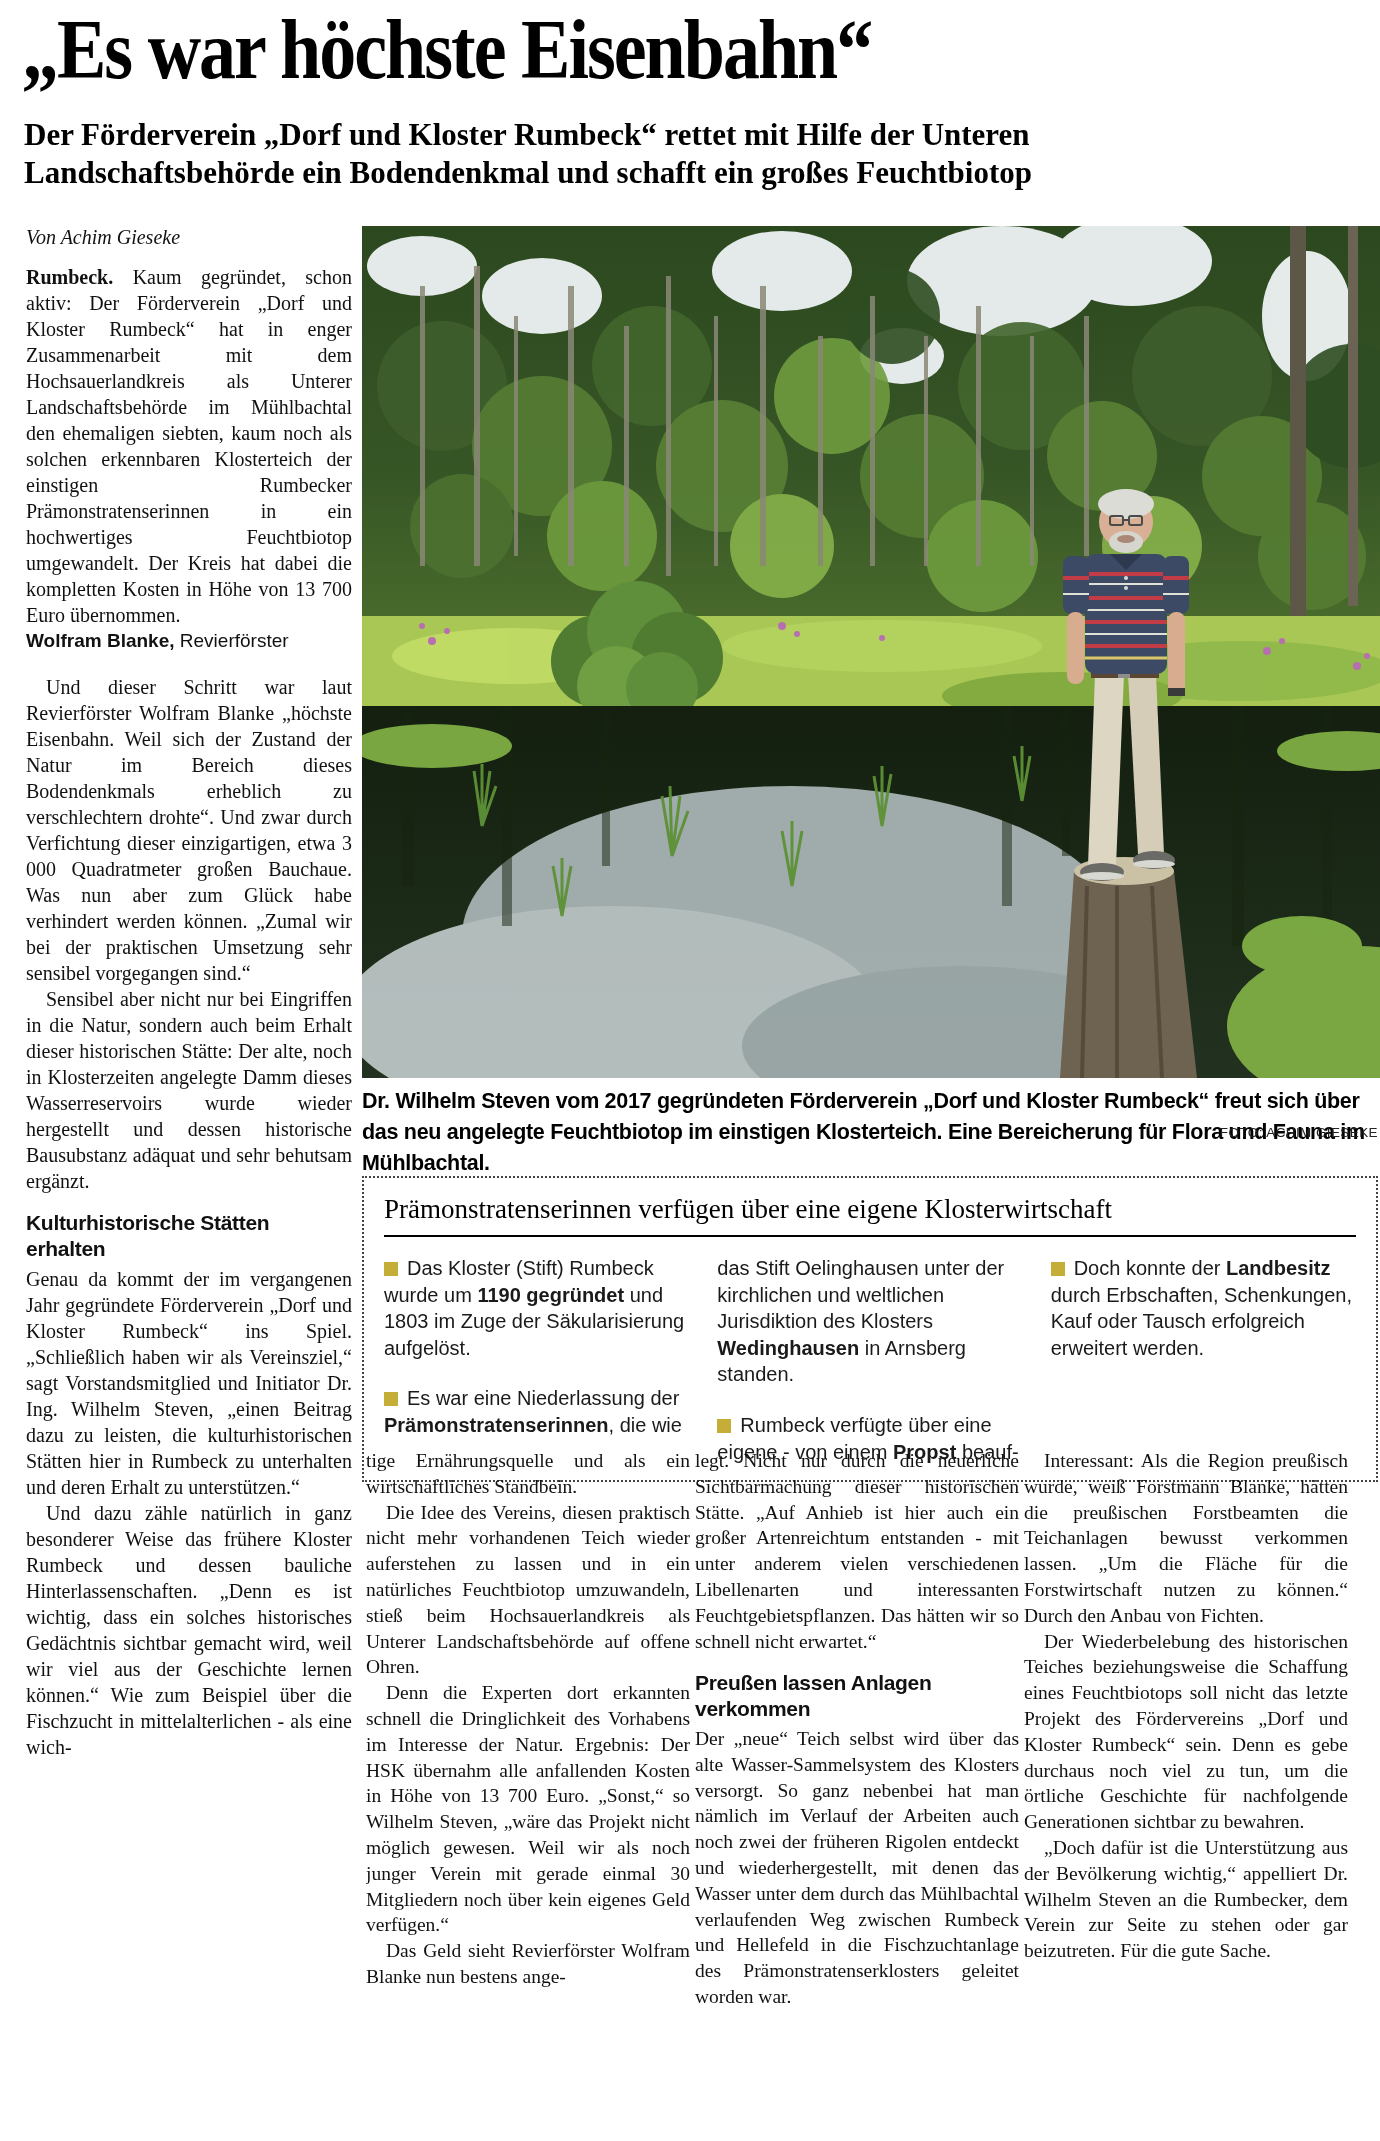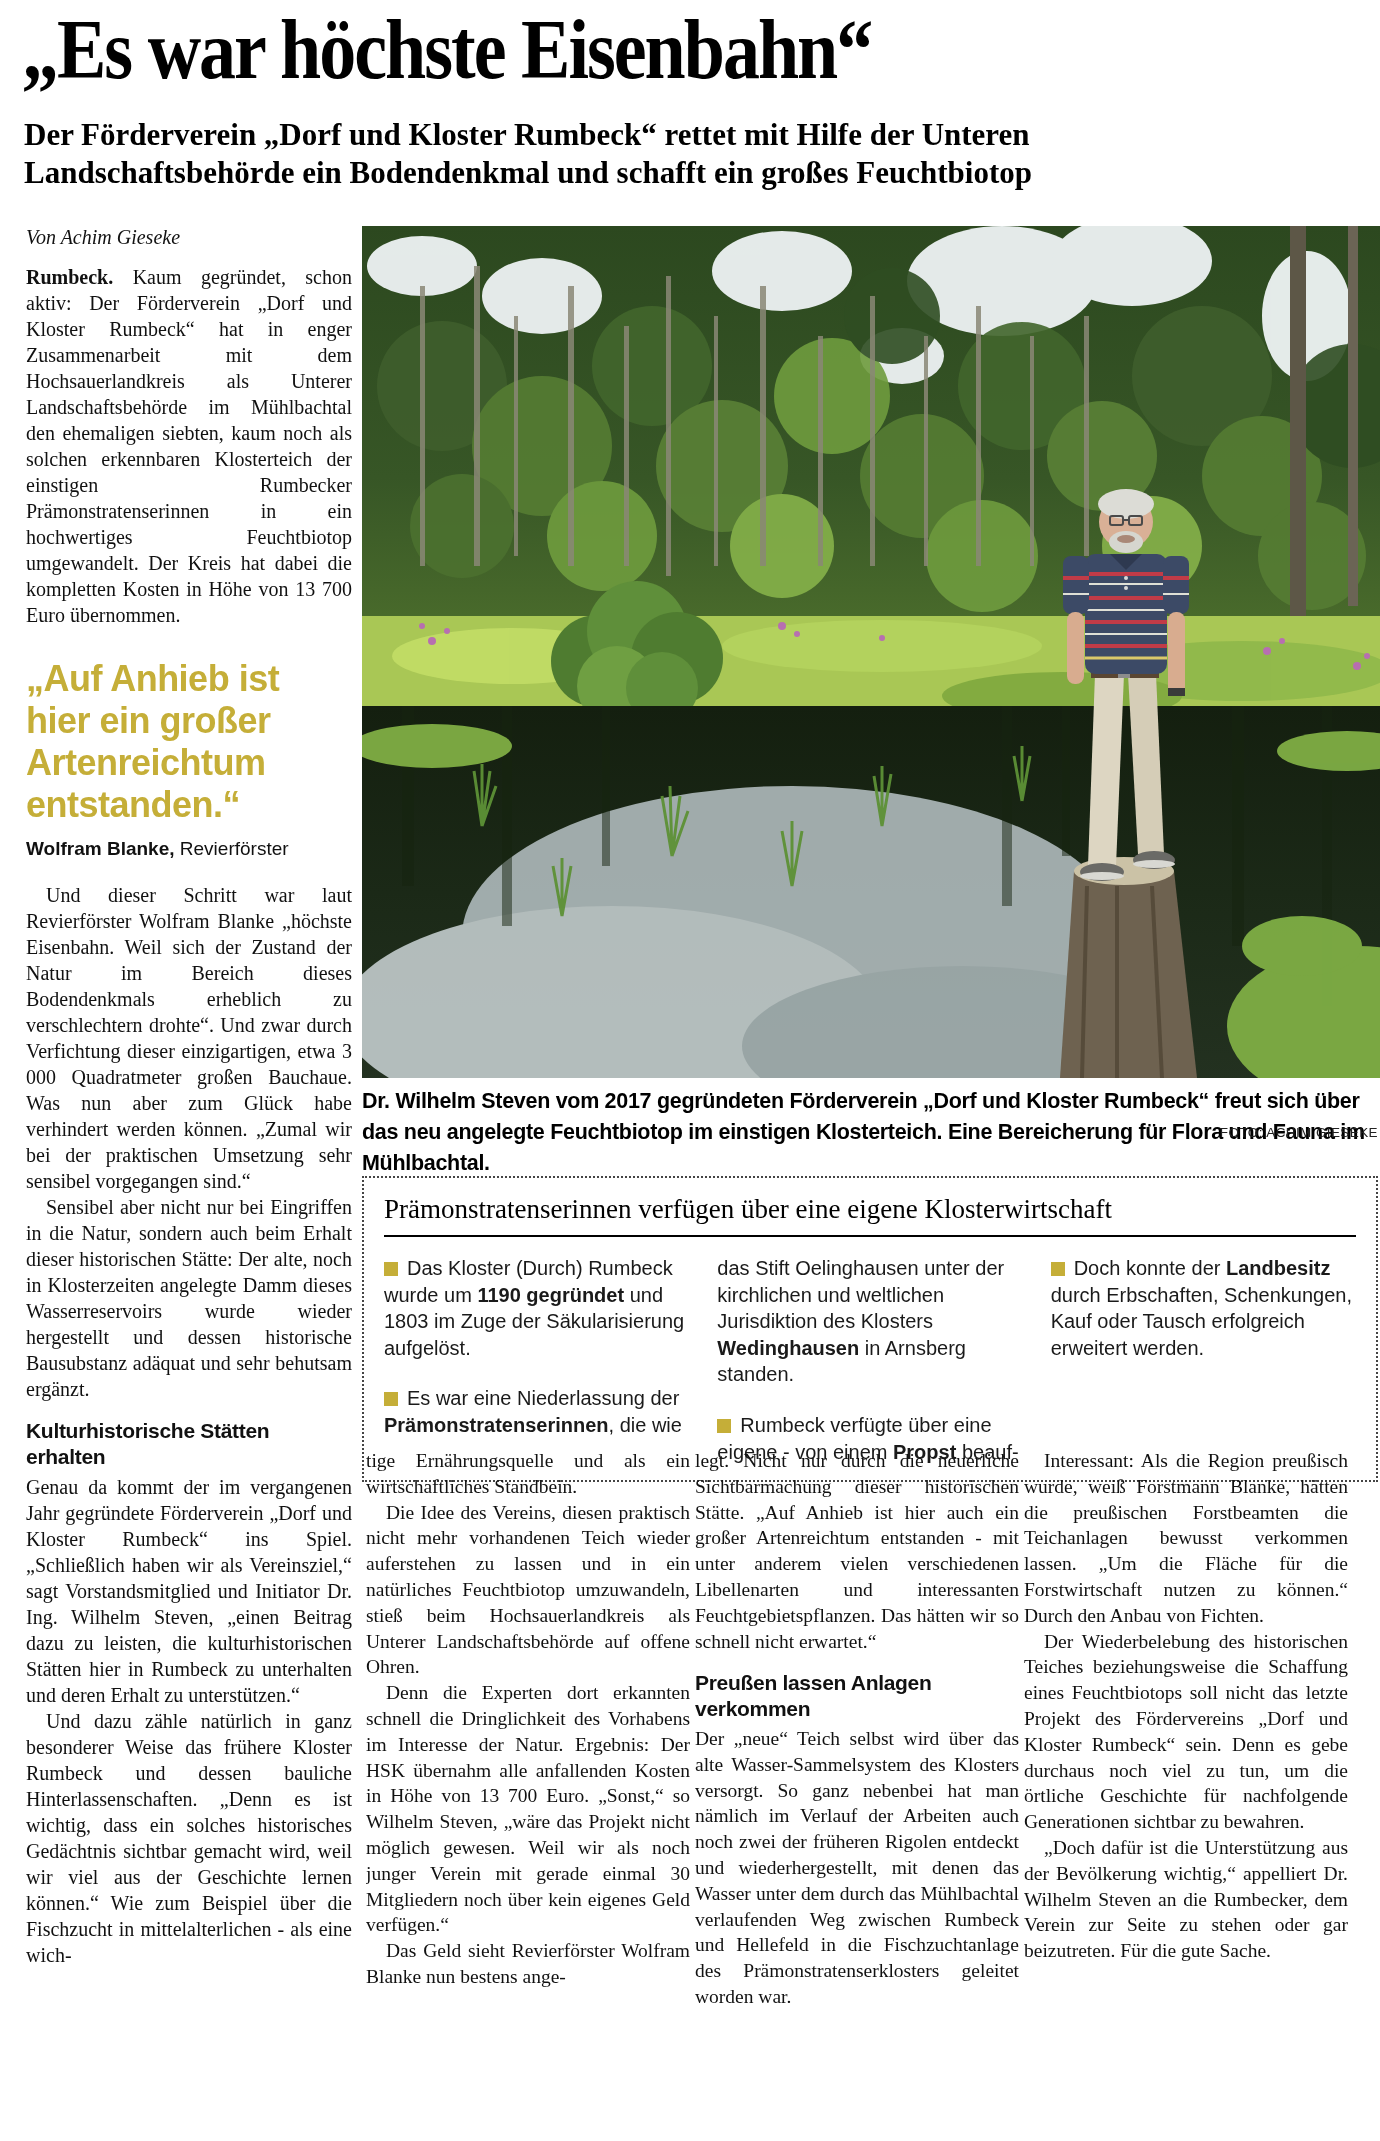--- a/index.html
+++ b/index.html
@@ -99,21 +99,20 @@
 </style>
 </head>
 <body>
 
 <h1 class="headline">„Es war höchste Eisenbahn“</h1>
 <h2 class="subheadline">Der Förderverein „Dorf und Kloster Rumbeck“ rettet mit Hilfe der Unteren Landschaftsbehörde ein Bodendenkmal und schafft ein großes Feuchtbiotop</h2>
 <div class="byline">Von Achim Gieseke</div>
 
 <div class="col-left">
   <p><span class="b">Rumbeck.</span><span> Kaum gegründet, schon aktiv: Der Förderverein „Dorf und Kloster Rumbeck“ hat in enger Zusammenarbeit mit dem Hochsauerlandkreis als Unterer Landschaftsbehörde im Mühlbachtal den ehemaligen siebten, kaum noch als solchen erkennbaren Klosterteich der einstigen Rumbecker Prämonstratenserinnen in ein hochwertiges Feuchtbiotop umgewandelt. Der Kreis hat dabei die kompletten Kosten in Höhe von 13 700 Euro übernommen.</span></p>
-  <div class="pull-quote">„Auf Anhieb ist hier ein großer Artenreichtum entstanden.“</div>
   <div class="pq-attr"><span class="name">Wolfram Blanke,</span><span> Revierförster</span></div>
   <p class="indent">Und dieser Schritt war laut Revierförster Wolfram Blanke „höchste Eisenbahn. Weil sich der Zustand der Natur im Bereich dieses Bodendenkmals erheblich zu verschlechtern drohte“. Und zwar durch Verfichtung dieser einzigartigen, etwa 3 000 Quadratmeter großen Bauchaue. Was nun aber zum Glück habe verhindert werden können. „Zumal wir bei der praktischen Umsetzung sehr sensibel vorgegangen sind.“</p>
   <p class="indent">Sensibel aber nicht nur bei Eingriffen in die Natur, sondern auch beim Erhalt dieser historischen Stätte: Der alte, noch in Klosterzeiten angelegte Damm dieses Wasserreservoirs wurde wieder hergestellt und dessen historische Bausubstanz adäquat und sehr behutsam ergänzt.</p>
   <h3 class="subhead">Kulturhistorische Stätten erhalten</h3>
   <p>Genau da kommt der im vergangenen Jahr gegründete Förderverein „Dorf und Kloster Rumbeck“ ins Spiel. „Schließlich haben wir als Vereinsziel,“ sagt Vorstandsmitglied und Initiator Dr. Ing. Wilhelm Steven, „einen Beitrag dazu zu leisten, die kulturhistorischen Stätten hier in Rumbeck zu unterhalten und deren Erhalt zu unterstützen.“</p>
   <p class="indent">Und dazu zähle natürlich in ganz besonderer Weise das frühere Kloster Rumbeck und dessen bauliche Hinterlassenschaften. „Denn es ist wichtig, dass ein solches historisches Gedächtnis sichtbar gemacht wird, weil wir viel aus der Geschichte lernen können.“ Wie zum Beispiel über die Fischzucht in mittelalterlichen  - als eine wich-</p>
 </div>
 
 <figure class="photo">
   <svg viewBox="0 0 1018 852" preserveAspectRatio="none">
@@ -304,21 +303,21 @@
 
 <div class="caption">
   <span>Dr. Wilhelm Steven vom 2017 gegründeten Förderverein „Dorf und Kloster Rumbeck“ freut sich über das neu angelegte Feuchtbiotop im einstigen Klosterteich. Eine Bereicherung für Flora und Fauna im Mühlbachtal.</span>
   <span class="credit">FOTO: ACHIM GIESEKE</span>
 </div>
 
 <section class="infobox">
   <div class="infobox-title">Prämonstratenserinnen verfügen über eine eigene Klosterwirtschaft</div>
   <div class="infobox-cols">
     <div class="infobox-col">
-      <div class="infobox-item"><span class="bullet-sq"></span><span><span>Das Kloster (Durch) Rumbeck wurde um </span><span class="b">1190 gegründet</span><span> und 1803 im Zuge der Säkularisierung aufgelöst.</span></span></div>
+      <div class="infobox-item"><span class="bullet-sq"></span><span><span>Das Kloster (Stift) Rumbeck wurde um </span><span class="b">1190 gegründet</span><span> und 1803 im Zuge der Säkularisierung aufgelöst.</span></span></div>
       <div class="infobox-item"><span class="bullet-sq"></span><span><span>Es war eine Niederlassung der </span><span class="b">Prämonstratenserinnen</span><span>, die wie</span></span></div>
     </div>
     <div class="infobox-col">
       <div class="infobox-item"><span><span>das Stift Oelinghausen unter der kirchlichen und weltlichen Jurisdiktion des Klosters </span><span class="b">Wedinghausen</span><span> in Arnsberg standen.</span></span></div>
       <div class="infobox-item"><span class="bullet-sq"></span><span><span>Rumbeck verfügte über eine eigene - von einem </span><span class="b">Propst</span><span> beauf-</span></span></div>
     </div>
     <div class="infobox-col">
       <div class="infobox-item"><span class="bullet-sq"></span><span><span>Doch konnte der </span><span class="b">Landbesitz</span><span> durch Erbschaften, Schenkungen, Kauf oder Tausch erfolgreich erweitert werden.</span></span></div>
     </div>
   </div>

